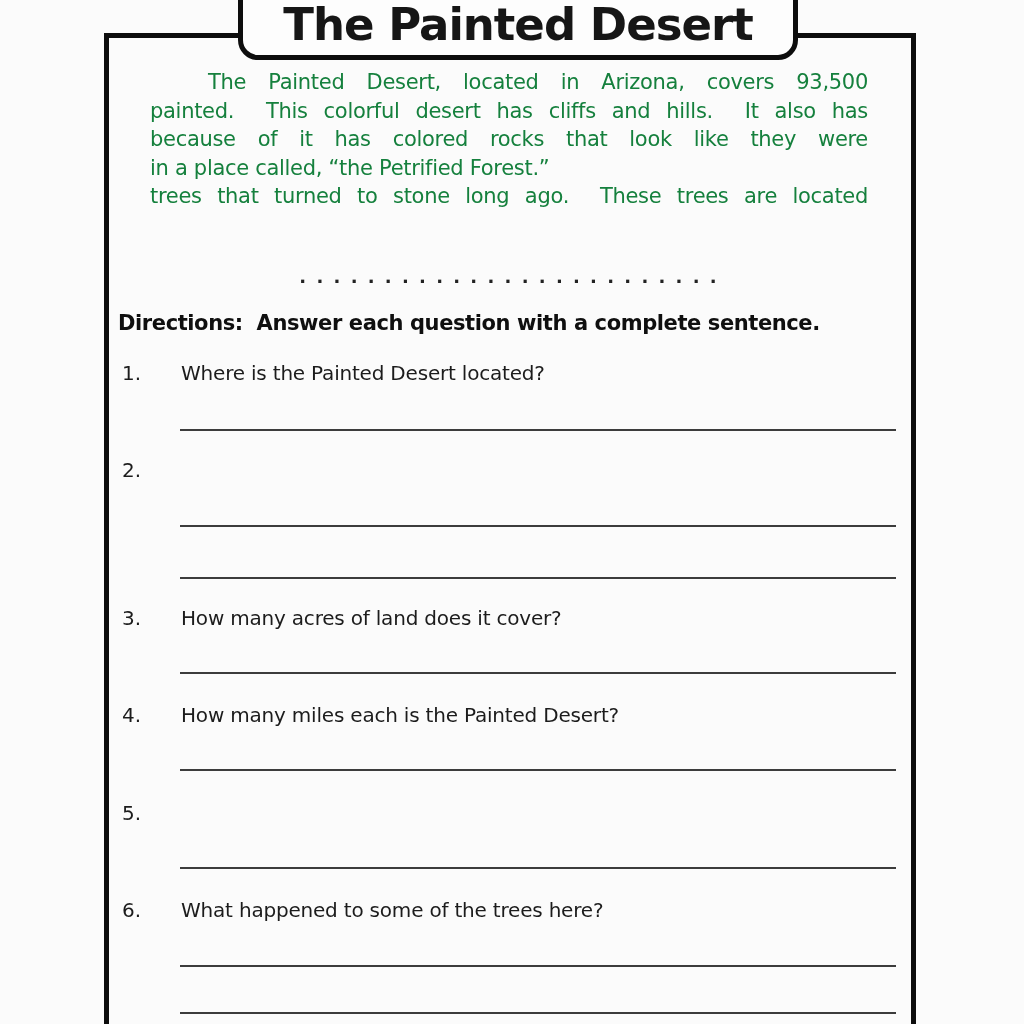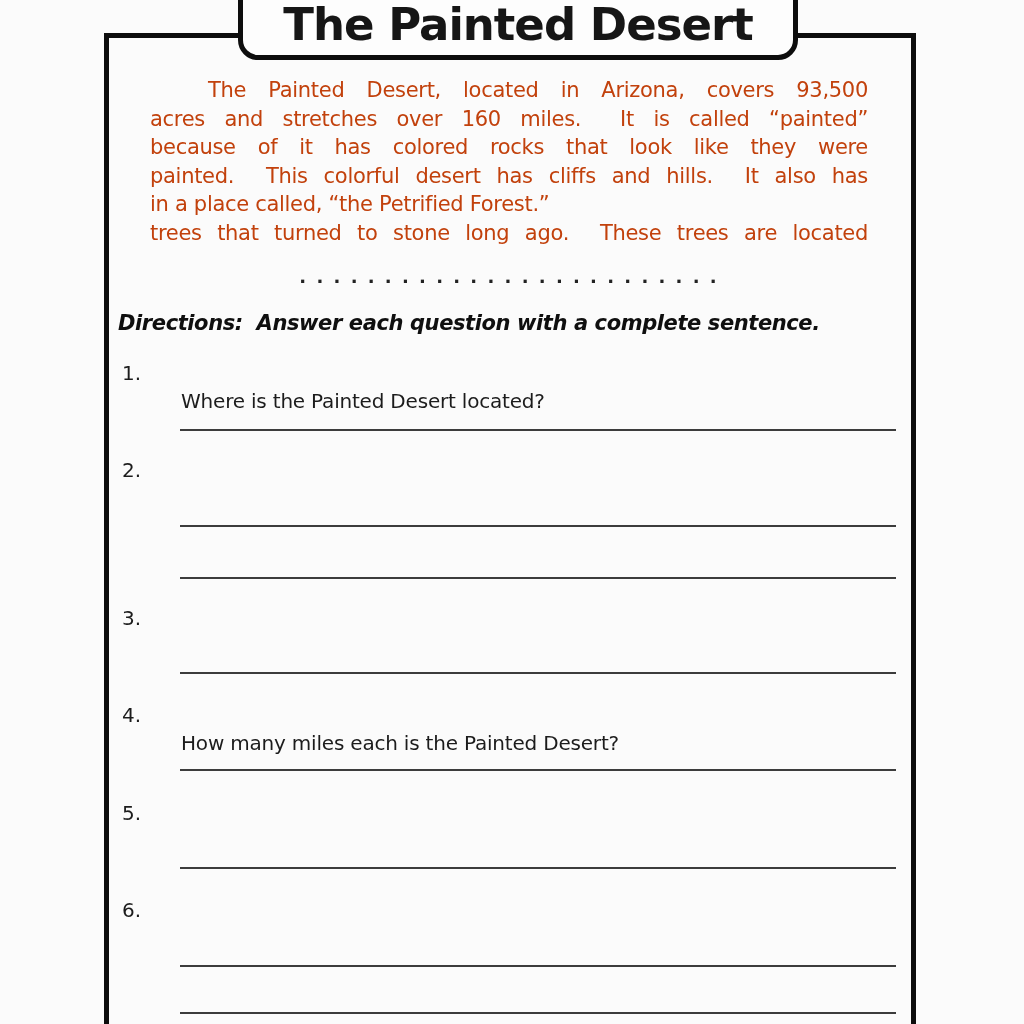--- a/index.html
+++ b/index.html
@@ -37,26 +37,26 @@
   }
   .title-text {
     font-size: 45px;
     font-weight: bold;
     letter-spacing: -1px;
     white-space: nowrap;
   }
 
   .passage {
     position: absolute;
-    left: 150px; top: 76px;
+    left: 150px; top: 68px;
     width: 718px;
     font-size: 21px;
     letter-spacing: -0.3px;
     line-height: 28.6px;
-    color: #c2410c;
+    color: #15803d;
   }
   .p-line { text-align: justify; text-align-last: justify; }
   .p-line.first { padding-left: 58px; box-sizing: border-box; }
   .p-line.last { text-align-last: left; }
 
   .dotted-separator {
     position: absolute;
     left: 150px; top: 266px;
     width: 718px;
     text-align: center;
@@ -69,33 +69,31 @@
 
   .directions {
     position: absolute;
     left: 118px; top: 311px;
     width: 780px;
     font-size: 21px;
     font-weight: bold;
     letter-spacing: -0.4px;
     color: #0f0f0f;
     white-space: nowrap;
-    font-style: italic;
   }
 
   .question-row { position: absolute; left: 0; width: 1024px; height: 28px; }
   .q-number {
     position: absolute; left: 122px; top: 0;
     font-size: 20px; color: #1c1c1c;
   }
   .q-text {
     position: absolute; left: 181px; top: 0;
     font-size: 20px; letter-spacing: -0.2px; color: #1c1c1c;
     white-space: nowrap;
-    margin-top: 28px;
   }
 
   .answer-line {
     position: absolute;
     left: 180px;
     width: 716px;
     height: 0;
     border-top: 2px solid #3c3c3c;
   }
 </style>
@@ -105,23 +103,22 @@
 <div id="stage">
 
   <div class="page-border"></div>
 
   <div class="title-box">
     <div class="title-text">The Painted Desert</div>
   </div>
 
   <div class="passage">
     <div class="p-line first">The Painted Desert, located in Arizona, covers 93,500</div>
-    <div class="p-line">acres and stretches over 160 miles.&nbsp; It is called “painted”</div>
+    <div class="p-line">painted.&nbsp; This colorful desert has cliffs and hills.&nbsp; It also has</div>
     <div class="p-line">because of it has colored rocks that look like they were</div>
-    <div class="p-line">painted.&nbsp; This colorful desert has cliffs and hills.&nbsp; It also has</div>
     <div class="p-line last">in a place called, “the Petrified Forest.”</div>
     <div class="p-line">trees that turned to stone long ago.&nbsp; These trees are located</div>
   </div>
 
   <div class="dotted-separator">. . . . . . . . . . . . . . . . . . . . . . . . .</div>
 
   <div class="directions">Directions:&nbsp; Answer each question with a complete sentence.</div>
 
   <div class="question-row" style="top:361px">
     <span class="q-number">1.</span>
@@ -130,33 +127,35 @@
   <div class="answer-line" style="top:429px"></div>
 
   <div class="question-row" style="top:458px">
     <span class="q-number">2.</span>
   </div>
   <div class="answer-line" style="top:525px"></div>
   <div class="answer-line" style="top:577px"></div>
 
   <div class="question-row" style="top:606px">
     <span class="q-number">3.</span>
+    <span class="q-text">How many acres of land does it cover?</span>
   </div>
   <div class="answer-line" style="top:672px"></div>
 
   <div class="question-row" style="top:703px">
     <span class="q-number">4.</span>
     <span class="q-text">How many miles each is the Painted Desert?</span>
   </div>
   <div class="answer-line" style="top:769px"></div>
 
   <div class="question-row" style="top:801px">
     <span class="q-number">5.</span>
   </div>
   <div class="answer-line" style="top:867px"></div>
 
   <div class="question-row" style="top:898px">
     <span class="q-number">6.</span>
+    <span class="q-text">What happened to some of the trees here?</span>
   </div>
   <div class="answer-line" style="top:965px"></div>
   <div class="answer-line" style="top:1012px"></div>
 
 </div>
 
 </body></html>

